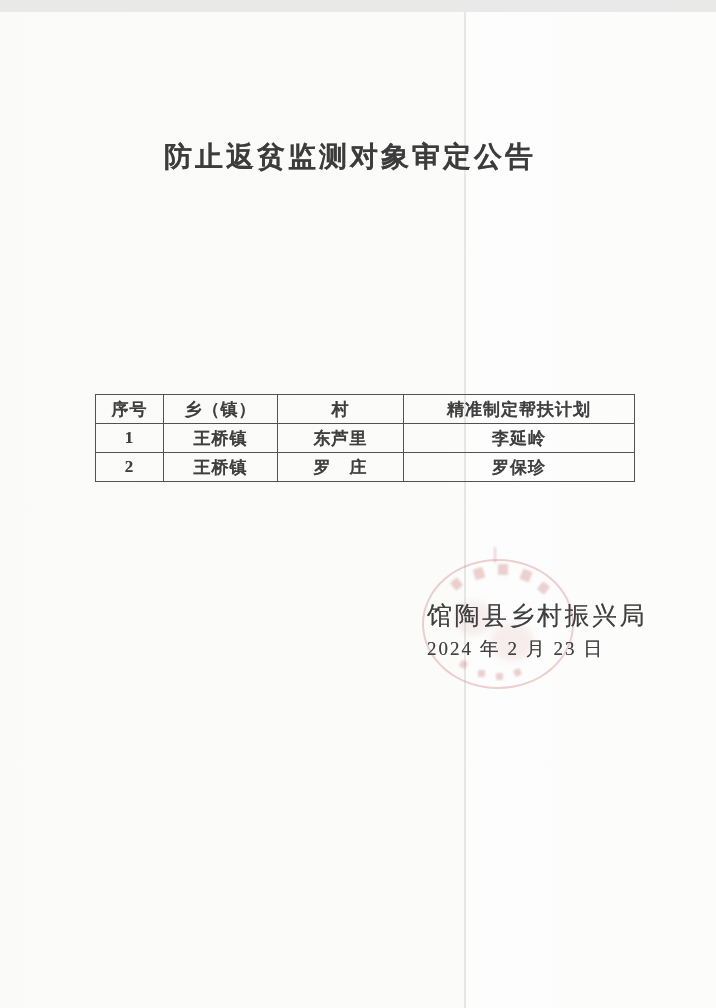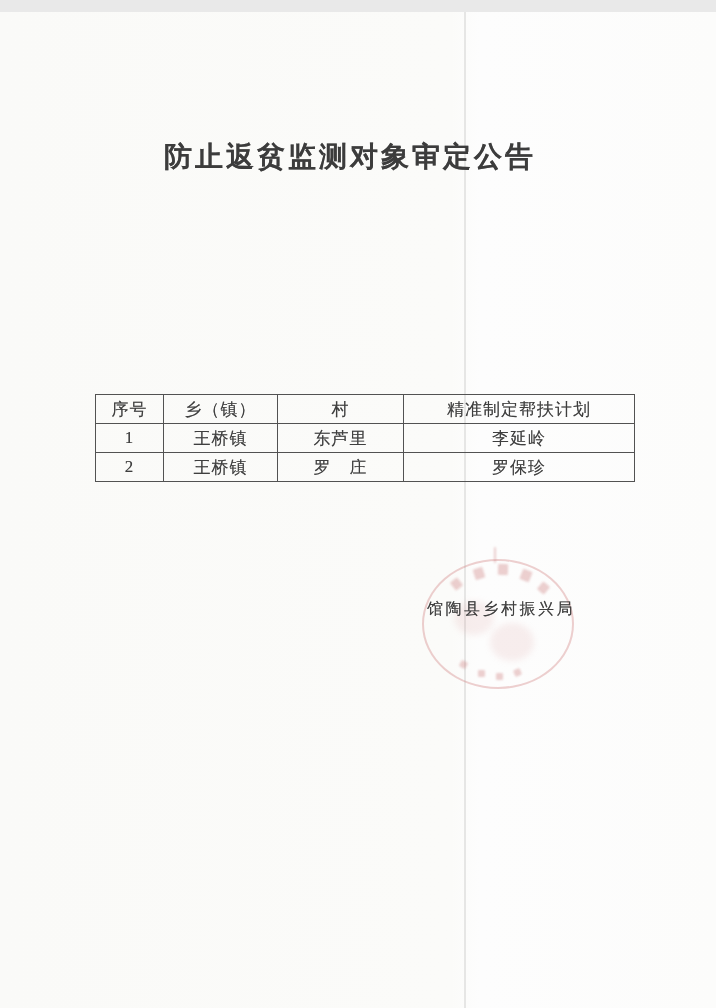--- a/index.html
+++ b/index.html
@@ -68,28 +68,28 @@
     font-size: 17px;
     color: #3f3f3f;
     text-shadow: 0 0 0.5px rgba(70,70,70,0.55);
   }
   .monitor-table th, .monitor-table td {
     border: 1.6px solid #525252;
     height: 28px;
     padding: 0;
     text-align: center;
     vertical-align: middle;
-    font-weight: normal;
+    font-weight: bold;
     letter-spacing: 1px;
   }
   .sign-agency {
     position: absolute;
     top: 587px;
     left: 427px;
-    font-size: 16px;
+    font-size: 25px;
     letter-spacing: 2.5px;
     color: #404040;
     text-shadow: 0 0 0.5px rgba(70,70,70,0.6);
   }
   .sign-date {
     position: absolute;
     top: 624px;
     left: 427px;
     font-size: 19px;
     letter-spacing: 2px;
@@ -170,14 +170,15 @@
     <span class="seal-mark" style="left:36px; top:100px; width:7px; height:7px; transform:rotate(30deg);"></span>
     <span class="seal-mark" style="left:54px; top:109px; width:7px; height:7px;"></span>
     <span class="seal-mark" style="left:72px; top:112px; width:7px; height:7px;"></span>
     <span class="seal-mark" style="left:90px; top:108px; width:7px; height:7px; transform:rotate(-25deg);"></span>
     <span class="seal-smudge" style="left:30px; top:40px; width:40px; height:34px;"></span>
     <span class="seal-smudge" style="left:66px; top:62px; width:44px; height:38px;"></span>
     <span class="seal-mark" style="left:70px; top:-14px; width:2px; height:16px;"></span>
   </div>
 
   <div class="sign-agency">馆陶县乡村振兴局</div>
+  <div class="sign-date">2024 年 2 月 23 日</div>
 
 </div>
 
 </body></html>

